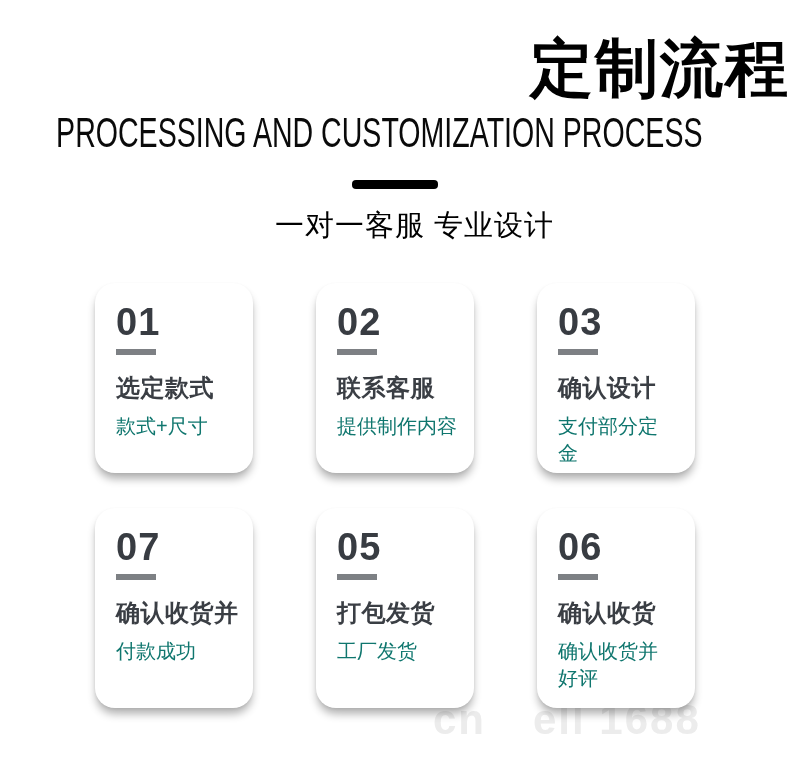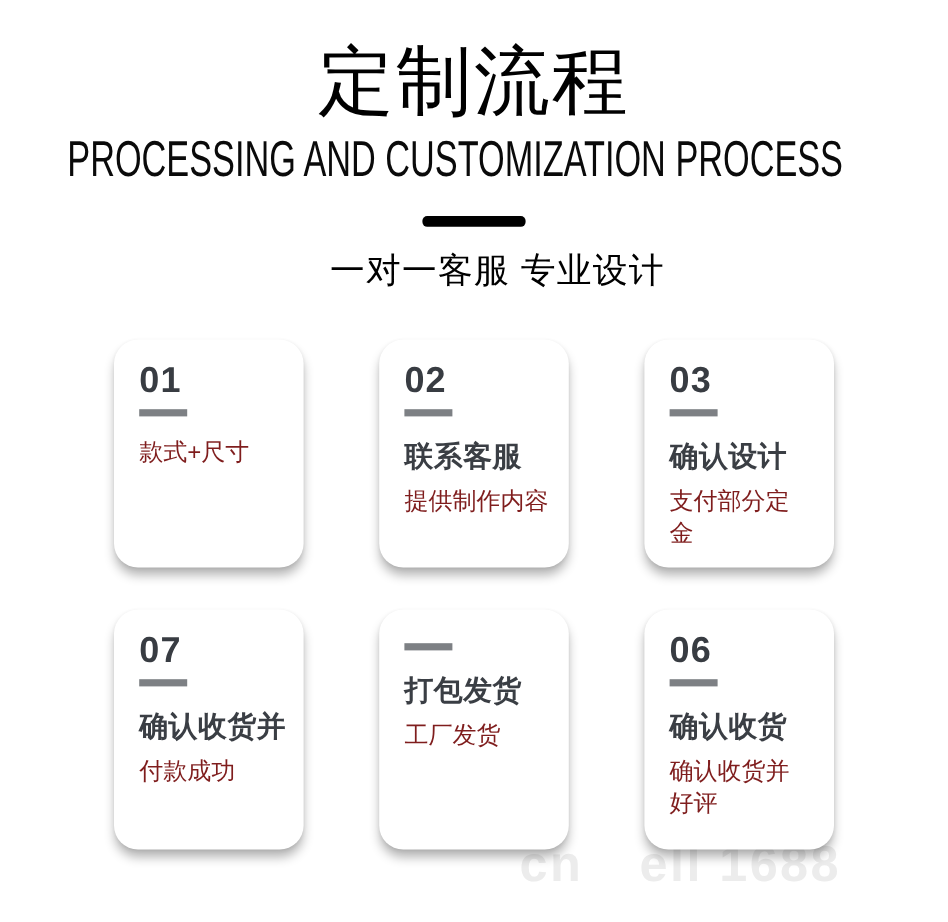--- a/index.html
+++ b/index.html
@@ -18,23 +18,24 @@
     position: absolute;
     top: 0;
     left: 0;
     width: 790px;
     text-align: center;
   }
   .main-title {
     margin-top: 34px;
     font-size: 63px;
     line-height: 1.1;
-    font-weight: 400;
+    font-weight: 700;
     color: #000000;
     letter-spacing: 2px;
+    text-align: right;
   }
   .sub-title-wrap {
     display: flex;
     justify-content: center;
     width: 758px;
     margin-top: 6px;
   }
   .sub-title {
     white-space: nowrap;
     font-size: 42px;
@@ -70,21 +71,21 @@
     z-index: 2;
   }
   .card {
     background: #ffffff;
     border-radius: 20px;
     box-shadow: 0 7px 9px -1px rgba(0,0,0,0.30), 0 1px 3px rgba(0,0,0,0.06);
     padding: 20px 10px 0 21px;
     box-sizing: border-box;
   }
   .card-num {
-    font-size: 30px;
+    font-size: 38px;
     line-height: 1.0;
     font-weight: 800;
     color: #383c42;
     letter-spacing: 1px;
   }
   .card-bar {
     width: 40px;
     height: 6px;
     background: #7d8084;
     margin: 8px 0 17px 0;
@@ -92,21 +93,21 @@
   .card-title {
     font-size: 24px;
     font-weight: 700;
     color: #3a3e44;
     letter-spacing: 0.5px;
   }
   .card-desc {
     margin-top: 9px;
     font-size: 20px;
     font-weight: 400;
-    color: #7f1d1d;
+    color: #0f766e;
     line-height: 1.35;
     white-space: pre-line;
   }
   .watermark {
     position: absolute;
     top: 696px;
     z-index: 1;
     font-size: 42px;
     font-weight: 700;
     color: #ececec;
@@ -131,20 +132,21 @@
   </div>
 
   <div class="watermark watermark-left">cn</div>
   <div class="watermark watermark-right">ell 1688</div>
 
   <div class="cards-grid">
 
     <div class="card">
       <div class="card-num">01</div>
       <div class="card-bar"></div>
+      <div class="card-title">选定款式</div>
       <div class="card-desc">款式+尺寸</div>
     </div>
 
     <div class="card">
       <div class="card-num">02</div>
       <div class="card-bar"></div>
       <div class="card-title">联系客服</div>
       <div class="card-desc">提供制作内容</div>
     </div>
 
@@ -157,20 +159,21 @@
     </div>
 
     <div class="card">
       <div class="card-num">07</div>
       <div class="card-bar"></div>
       <div class="card-title">确认收货并</div>
       <div class="card-desc">付款成功</div>
     </div>
 
     <div class="card">
+      <div class="card-num">05</div>
       <div class="card-bar"></div>
       <div class="card-title">打包发货</div>
       <div class="card-desc">工厂发货</div>
     </div>
 
     <div class="card">
       <div class="card-num">06</div>
       <div class="card-bar"></div>
       <div class="card-title">确认收货</div>
       <div class="card-desc">确认收货并

